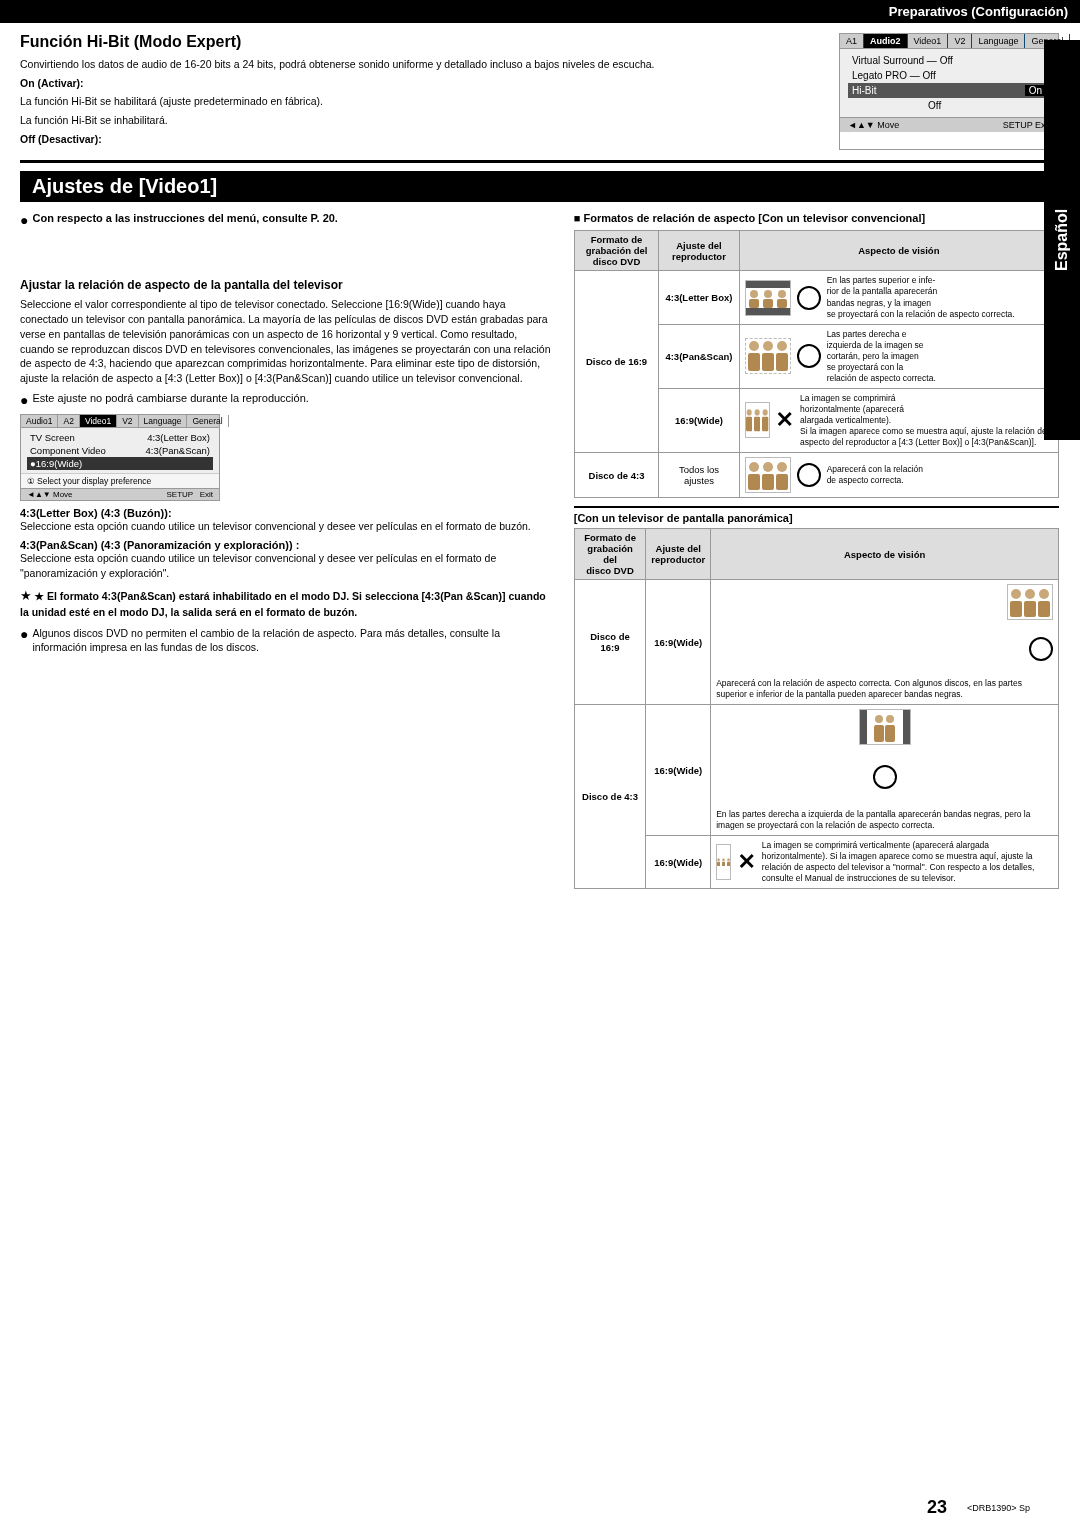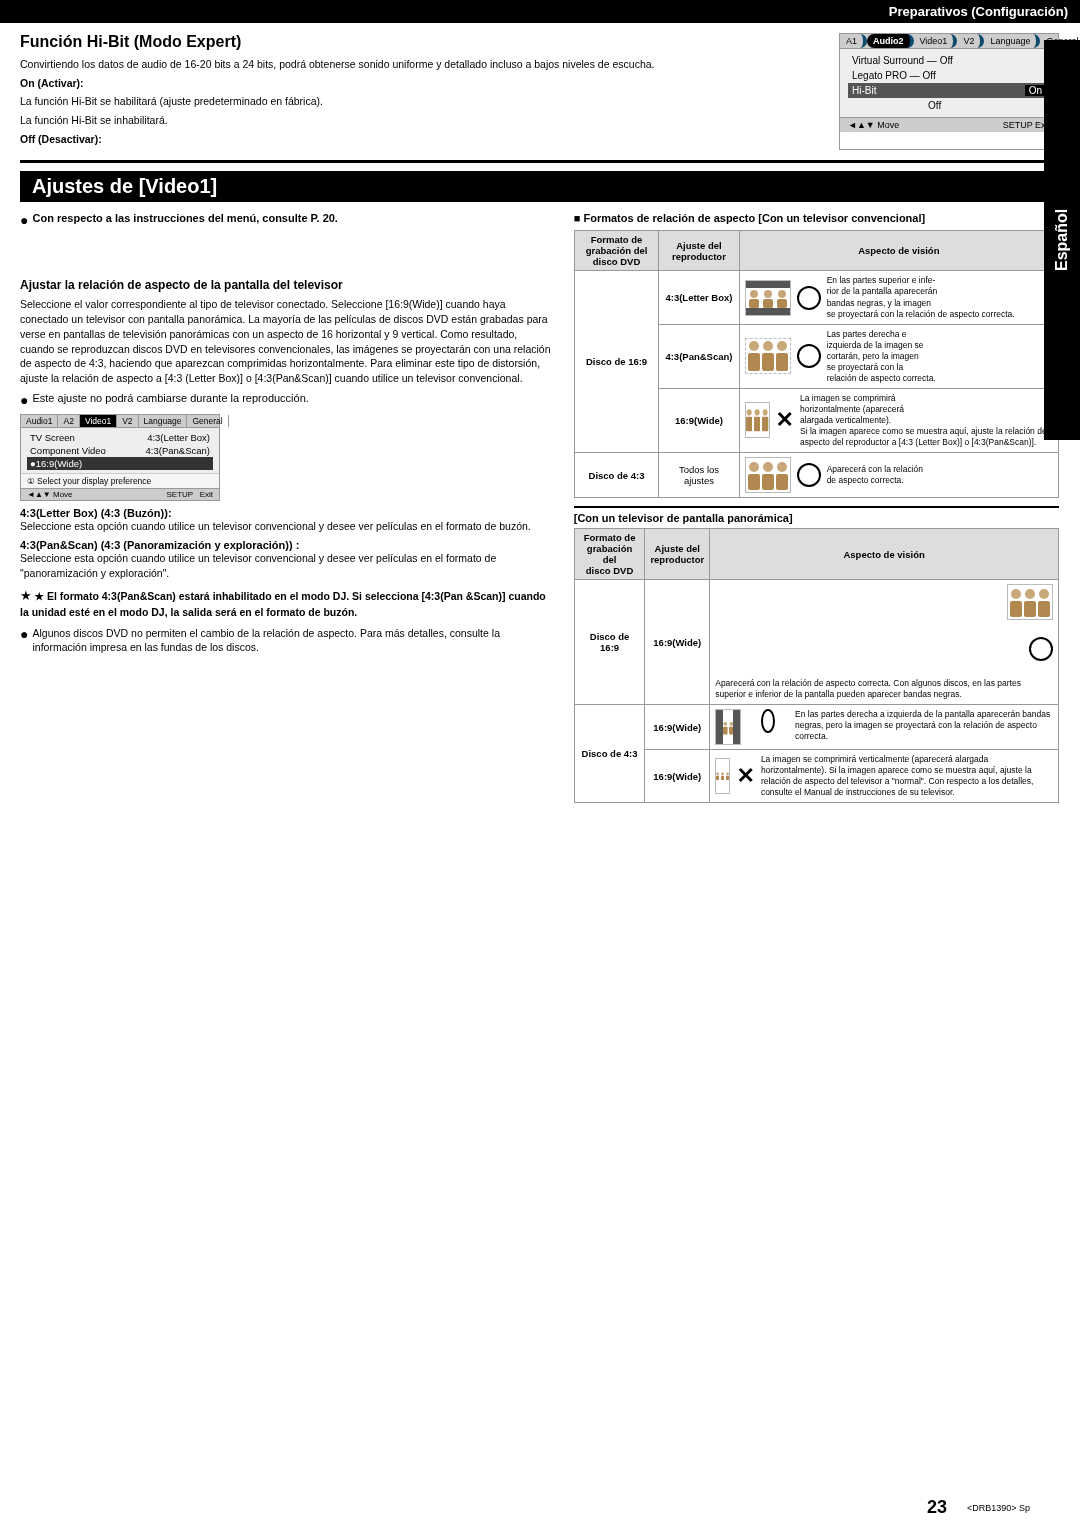--- a/index.html
+++ b/index.html
@@ -72,22 +72,21 @@
       font-size: 10px;
     }
     .setup-menu .tabs {
       display: flex;
       background: #ccc;
       border-bottom: 1px solid #999;
     }
     .setup-menu .tabs span {
       padding: 2px 6px;
       font-size: 9px;
-      border-right: 4px solid #0c4a6e;
-      border-radius: 7px;
+      border-right: 1px solid #0c4a6e;
     }
     .setup-menu .tabs span.active {
       background: #000;
       color: #fff;
       font-weight: bold;
     }
     .setup-menu .menu-body { padding: 4px 8px; background: #eee; }
     .setup-menu .menu-item { padding: 2px 4px; font-size: 10px; }
     .setup-menu .menu-item.selected { background: #000; color: #fff; }
     .setup-menu .menu-footer {
@@ -490,21 +489,21 @@
                 <div style="width:24px;height:24px;border-radius:50%;border:2px solid #000;"></div>
                 <div class="aspect-desc">Aparecerá con la relación de aspecto correcta. Con algunos discos, en las partes superior e inferior de la pantalla pueden aparecer bandas negras.</div>
               </div>
             </td>
           </tr>
 
           <tr>
             <td rowspan="2" style="font-weight:bold;">Disco de 4:3</td>
             <td style="font-weight:bold;">16:9(Wide)</td>
             <td>
-              <div style="display:flex;align-items:flex-start;gap:20px;">
+              <div style="display:flex;align-items:center;gap:20px;flex-direction:column;">
 
                 <div style="position:relative;display:inline-block;width:52px;height:36px;border:1px solid #bbb;overflow:hidden;">
                   <div style="position:absolute;top:0;left:0;bottom:0;width:7px;background:#555;"></div>
                   <div style="position:absolute;top:0;right:0;bottom:0;width:7px;background:#555;"></div>
                   <div style="position:absolute;top:0;left:7px;right:7px;bottom:0;display:flex;justify-content:center;gap:1px;align-items:flex-end;padding-bottom:2px;">
                     <svg width="10" height="28" viewBox="0 0 10 28">
                         <ellipse cx="5" cy="5" rx="4" ry="4" fill="#c8a878"></ellipse>
                         <rect x="0" y="11" width="10" height="17" rx="2" fill="#b08850"></rect>
                       </svg>
                     <svg width="10" height="28" viewBox="0 0 10 28">

